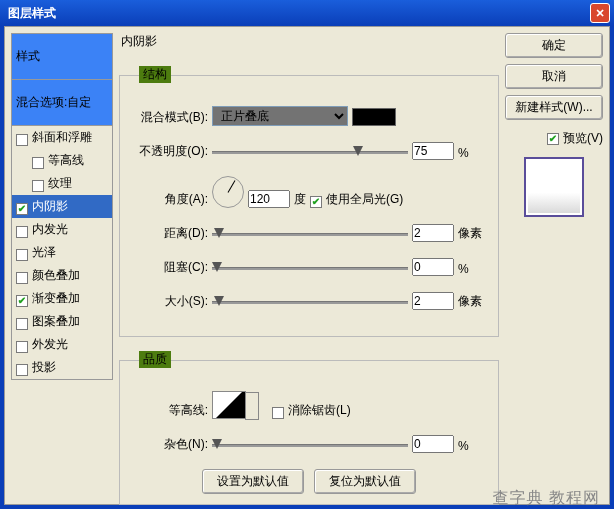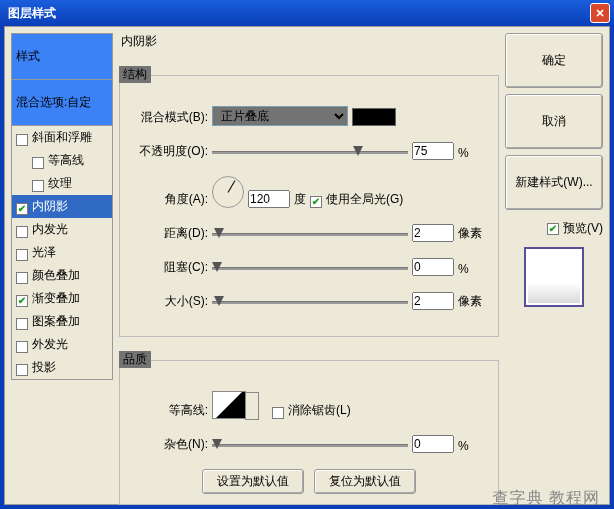--- a/index.html
+++ b/index.html
@@ -10,38 +10,38 @@
 .panel{position:absolute;top:26px;left:4px;right:4px;bottom:4px;background:#ece9d8;border:1px solid #999;display:flex;padding:6px;gap:6px}
 .leftcol{width:102px;display:flex;flex-direction:column}
 .lefthdr{background:#3b82f6;border:1px solid #999;padding:14px 4px;text-align:left}
 .leftlist{border:1px solid #999;border-top:none;flex:0 0 auto}
 .lrow{padding:3px 4px;display:flex;align-items:flex-end;gap:4px;cursor:pointer}
 .lrow.sel{background:#316ac5;color:#fff}
 .lrow.indent{padding-left:20px}
 .chk{width:12px;height:12px;border:1px solid #7a7a7a;background:#fff;display:inline-flex;align-items:center;justify-content:center;font-size:10px;color:#21a121;font-weight:bold;line-height:1}
 .chk.on::after{content:"✔"}
 .midcol{flex:1;display:flex;flex-direction:column;gap:6px}
-.section-title{position:relative;top:8px;left:0;background:#737373;padding:0 4px;width:fit-content;z-index:1}
+.section-title{position:relative;top:8px;left:20px;background:#4d7c0f;padding:0 4px;width:fit-content;z-index:1}
 .fs{border:1px solid #bbb;padding:14px 10px 10px 10px;margin-top:-6px}
 .row{display:flex;align-items:flex-end;gap:4px;margin:16px 0}
 .row .lbl{width:78px;text-align:right}
 select,input[type=text]{border:1px solid #7f9db9;background:#737373;height:20px;padding:0 4px;font-size:12px}
 select{width:136px}
 .swatch{width:44px;height:18px;background:#000;border:1px solid #666;cursor:pointer}
 .slider{flex:1;height:16px;position:relative;display:flex;align-items:center;background:none}
 .slider::before{content:"";position:absolute;left:0;right:0;top:7px;height:2px;background:#999;border-top:1px solid #777}
 .slider .thumb{position:absolute;top:2px;width:0;height:0;border-left:5px solid transparent;border-right:5px solid transparent;border-top:10px solid #555}
 .numbox{width:42px}
 .unit{width:30px}
 .angle{width:32px;height:32px;border:1px solid #999;border-radius:50%;background:#ece9d8;position:relative}
 .angle::after{content:"";position:absolute;left:50%;top:50%;width:14px;height:1px;background:#000;transform-origin:left center;transform:rotate(-60deg)}
 .btn{background:#ece9d8;border:1px solid #999;border-radius:3px;padding:3px 14px;cursor:pointer;box-shadow:1px 1px 0 #fff inset,-1px -1px 0 #aaa inset}
 .btnrow{display:flex;gap:10px;justify-content:center;margin-top:6px}
 .rightcol{width:98px;display:flex;flex-direction:column;gap:6px;align-items:stretch}
-.rightcol .btn{width:100%;text-align:center;padding:18px 0}
+.rightcol .btn{width:100%;text-align:center;padding:3px 0}
 .prevrow{display:flex;align-items:center;gap:4px;justify-content:flex-end;margin-top:4px}
 .preview{width:60px;height:60px;border:2px solid #5a4d9a;background:linear-gradient(#fff 60%,#d6d6d6);margin:4px auto;box-shadow:inset 0 0 0 2px #fff}
 .contour{width:34px;height:28px;border:1px solid #888;background:linear-gradient(135deg,#fff 49%,#000 51%);position:relative;cursor:pointer}
 .contour::after{content:"";position:absolute;right:-14px;top:0;width:12px;height:100%;border:1px solid #888;background:#ece9d8}
 .watermark{position:absolute;right:14px;bottom:0;color:#888;font-size:16px;letter-spacing:1px;pointer-events:none}
 </style>
 </head>
 <body>
 
 <div class="titlebar">

